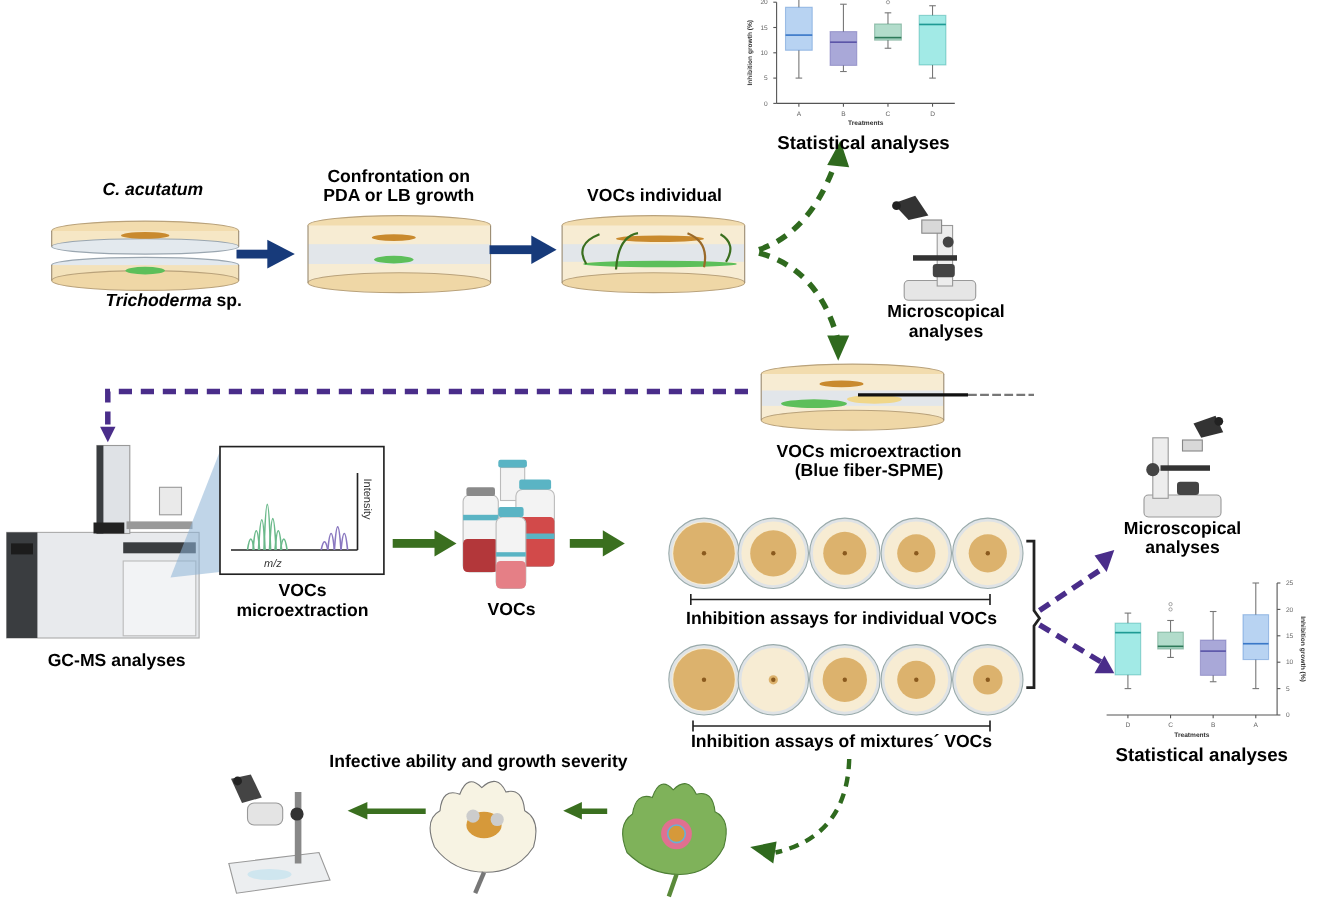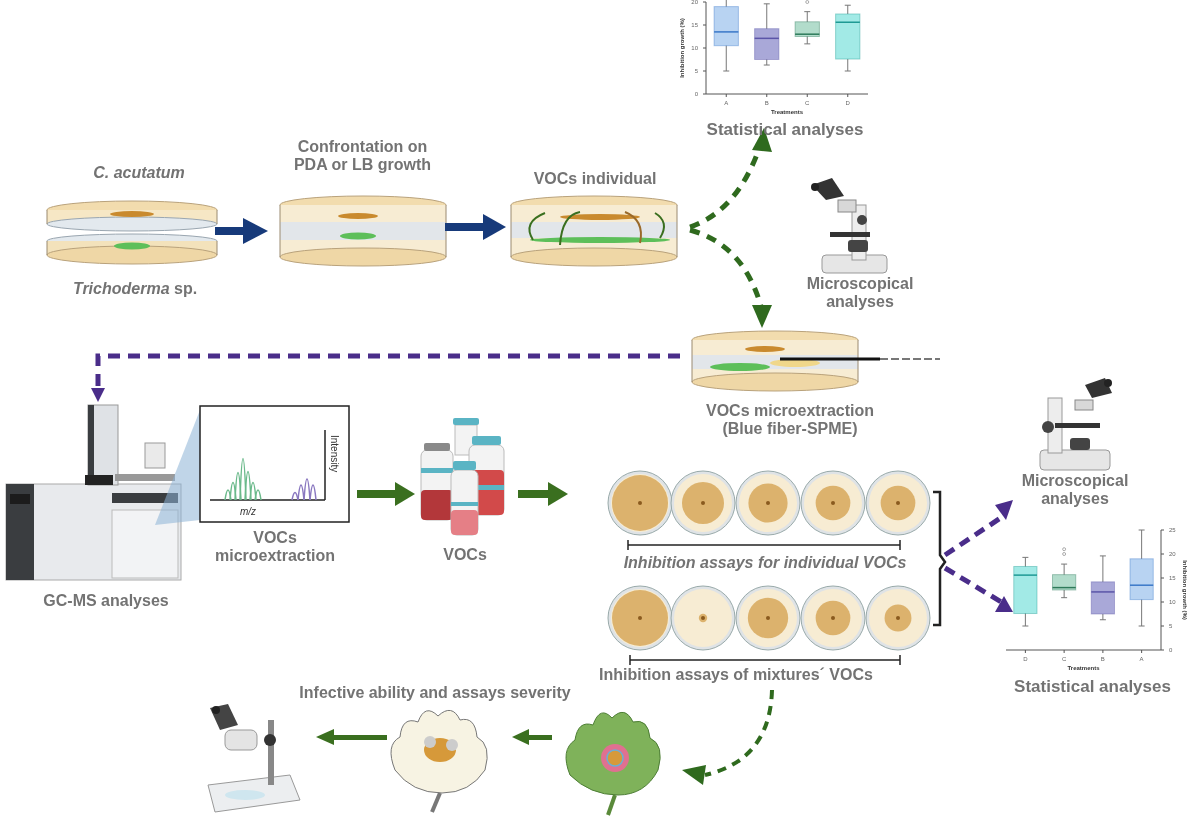--- a/index.html
+++ b/index.html
@@ -1,18 +1,18 @@
 <!DOCTYPE html>
 <html><head>
 <meta charset="utf-8">
 <style>
   html, body { margin: 0; padding: 0; background: #ffffff; }
   body { width: 1200px; height: 840px; position: relative; overflow: hidden;
          font-family: "Liberation Sans", "DejaVu Sans", sans-serif; color: #111; }
-  .lbl { position: absolute; font-weight: bold; text-align: center; color: #737373;
+  .lbl { position: absolute; font-weight: bold; text-align: center; color: #000000;
          font-family: "Liberation Sans", "DejaVu Sans", sans-serif; line-height: 1.15; }
   .lbl-lg { font-size: 17px; }
   .lbl-md { font-size: 16px; }
   .it { font-style: italic; }
   svg { position: absolute; left: 0; top: 0; overflow: visible; }
   .tick { font-size: 6px; fill: #666; font-family: "Liberation Sans", sans-serif; }
   .axlbl { font-size: 6px; fill: #333; font-weight: bold; font-family: "Liberation Sans", sans-serif; }
 </style>
 </head>
 <body>
@@ -386,23 +386,23 @@
       <text x="1141.625" y="661" class="tick" text-anchor="middle">A</text>
       <text x="1083.5" y="670" class="axlbl" text-anchor="middle">Treatments</text>
       <text x="0" y="0" class="axlbl" text-anchor="middle" transform="translate(1183,590) rotate(90)">Inhibition growth (%)</text>
     </g>
 
   <text x="240" y="515" font-size="10" font-style="italic" fill="#333">m/z</text>
   <text x="0" y="0" font-size="10" fill="#333" transform="translate(331,435) rotate(90)">Intensity</text>
 </svg>
 
 <div class="lbl lbl-md it" style="left:69px; top:164px; width:140px;">C. acutatum</div>
-<div class="lbl lbl-md" style="left:50px; top:280px; width:170px;"><span class="it">Trichoderma</span><span> sp.</span></div>
-
-<div class="lbl lbl-md" style="left:275px; top:138px; width:175px;">
+<div class="lbl lbl-md" style="left:50px; top:265px; width:170px;text-align:right;"><span class="it">Trichoderma</span><span> sp.</span></div>
+
+<div class="lbl lbl-md" style="left:275px; top:152px; width:175px;">
   <div>Confrontation on</div>
   <div>PDA or LB growth</div>
 </div>
 <div class="lbl lbl-md" style="left:510px; top:170px; width:170px;">VOCs individual</div>
 
 <div class="lbl lbl-lg" style="left:690px; top:120px; width:190px;">Statistical analyses</div>
 
 <div class="lbl lbl-md" style="left:790px; top:275px; width:140px;">
   <div>Microscopical</div>
   <div>analyses</div>
@@ -413,22 +413,22 @@
   <div>(Blue fiber-SPME)</div>
 </div>
 
 <div class="lbl lbl-md" style="left:16px; top:592px; width:180px;">GC-MS analyses</div>
 <div class="lbl lbl-md" style="left:205px; top:529px; width:140px;">
   <div>VOCs</div>
   <div>microextraction</div>
 </div>
 <div class="lbl lbl-md" style="left:425px; top:546px; width:80px;">VOCs</div>
 
-<div class="lbl lbl-md" style="left:600px; top:554px; width:330px;font-style:italic;">Inhibition assays for individual VOCs</div>
-<div class="lbl lbl-md" style="left:571px; top:666px; width:330px;text-align:center;">Inhibition assays of mixtures´ VOCs</div>
+<div class="lbl lbl-md" style="left:600px; top:554px; width:330px;">Inhibition assays for individual VOCs</div>
+<div class="lbl lbl-md" style="left:600px; top:666px; width:330px;text-align:center;">Inhibition assays of mixtures´ VOCs</div>
 
 <div class="lbl lbl-md" style="left:1005px; top:472px; width:140px;">
   <div>Microscopical</div>
   <div>analyses</div>
 </div>
 <div class="lbl lbl-lg" style="left:1000px; top:677px; width:185px;">Statistical analyses</div>
 
-<div class="lbl lbl-md" style="left:260px; top:684px; width:350px;">Infective ability and assays severity</div>
+<div class="lbl lbl-md" style="left:260px; top:684px; width:350px;">Infective ability and growth severity</div>
 
 </body></html>

